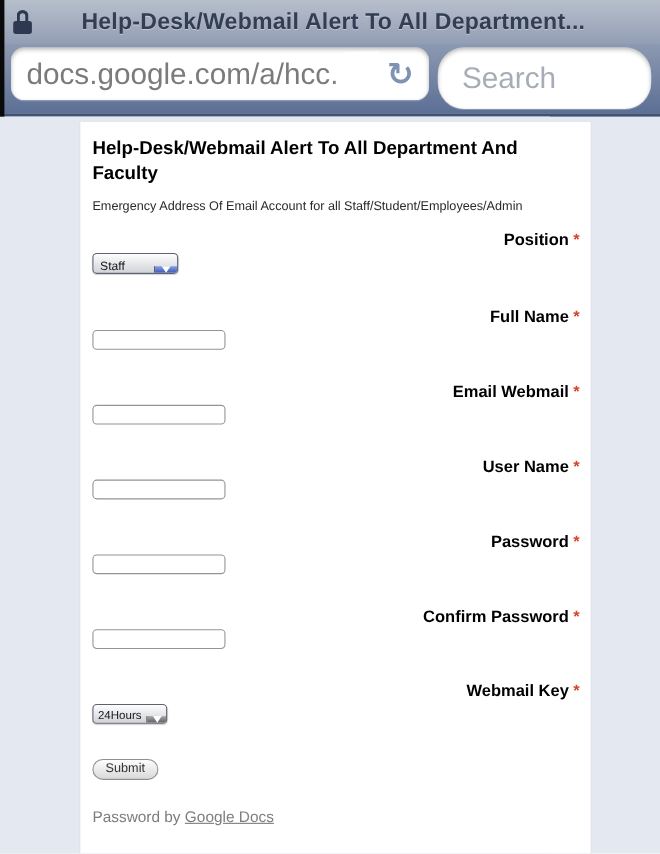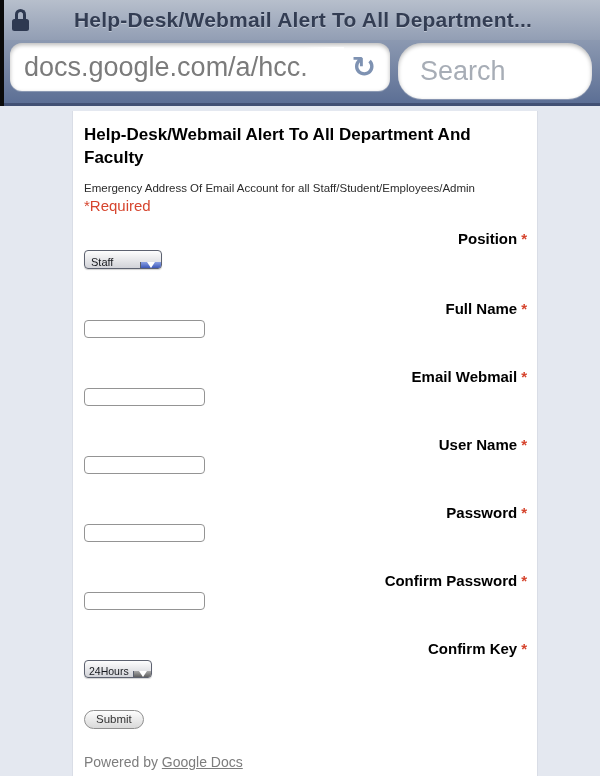--- a/index.html
+++ b/index.html
@@ -125,21 +125,20 @@
     <div class="search-field">
       <input class="search-input" type="text" placeholder="Search" style="">
     </div>
   </div>
 </div>
 
 <div class="page">
   <div class="card">
     <h1 class="form-heading">Help-Desk/Webmail Alert To All Department And Faculty</h1>
     <p class="form-desc">Emergency Address Of Email Account for all Staff/Student/Employees/Admin</p>
-    <p class="required-note">*Required</p>
 
     <div class="fields">
 
       <div class="field">
         <div class="field-label"><span>Position</span><span class="req-star">*</span></div>
         <div class="select select-wide">
           <span class="select-value">Staff</span>
           <span class="select-arrow arrow-blue">
               <span class="triangle-down"></span>
             </span>
@@ -165,33 +164,33 @@
         <div class="field-label"><span>Password</span><span class="req-star">*</span></div>
         <input class="text-input" type="password" style="">
       </div>
 
       <div class="field">
         <div class="field-label"><span>Confirm Password</span><span class="req-star">*</span></div>
         <input class="text-input" type="password" style="">
       </div>
 
       <div class="field">
-        <div class="field-label"><span>Confirm Key</span><span class="req-star">*</span></div>
+        <div class="field-label"><span>Webmail Key</span><span class="req-star">*</span></div>
         <div class="select select-narrow">
           <span class="select-value">24Hours</span>
           <span class="select-arrow arrow-gray">
               <span class="triangle-down"></span>
             </span>
         </div>
       </div>
 
     </div>
 
     <button class="submit-btn" type="button">Submit</button>
 
     <div class="powered">
-      <span>Powered by</span>
+      <span>Password by</span>
       <span class="powered-link">Google Docs</span>
     </div>
 
     
   </div>
 </div>
 
 </body></html>

